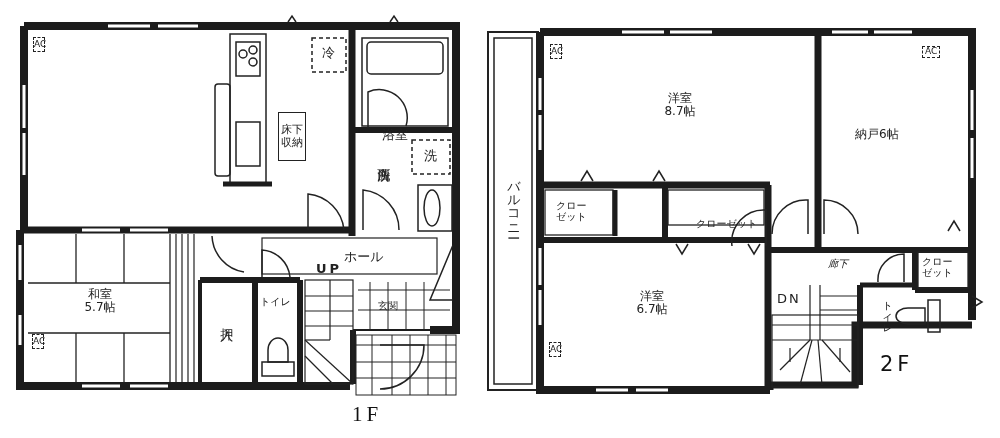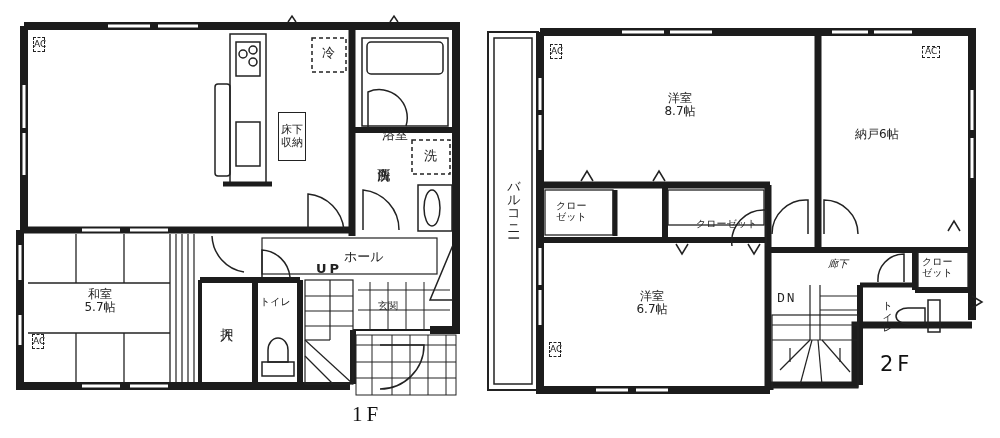--- a/index.html
+++ b/index.html
@@ -274,18 +274,18 @@
 <div class="lbl sm" style="left:556px; top:200px;">
   <span class="l1">クロー</span>
   <span class="l2">ゼット</span>
 </div>
 <div class="lbl sm" style="left:672px; top:218px;margin-left:24px;">クローゼット</div>
 <div class="lbl sm" style="left:922px; top:256px;">
   <span class="l1">クロー</span>
   <span class="l2">ゼット</span>
 </div>
 <div class="lbl sm" style="left:828px; top:258px;font-style:italic;">廊下</div>
-<div class="lbl mid" style="left:777px; top:292px; letter-spacing:2px;font-family:Liberation Mono, monospace;">DN</div>
+<div class="lbl mid" style="left:777px; top:292px; letter-spacing:2px;">DN</div>
 <div class="lbl sm vert" style="left:882px; top:294px;">トイレ</div>
 <div class="ac v" style="left:550px; top:44px;">AC</div>
 <div class="ac h" style="left:922px; top:46px;">AC</div>
 <div class="ac v" style="left:549px; top:342px;">AC</div>
 <div class="floor" style="left:880px; top:352px;">2F</div>
 
 </body></html>

